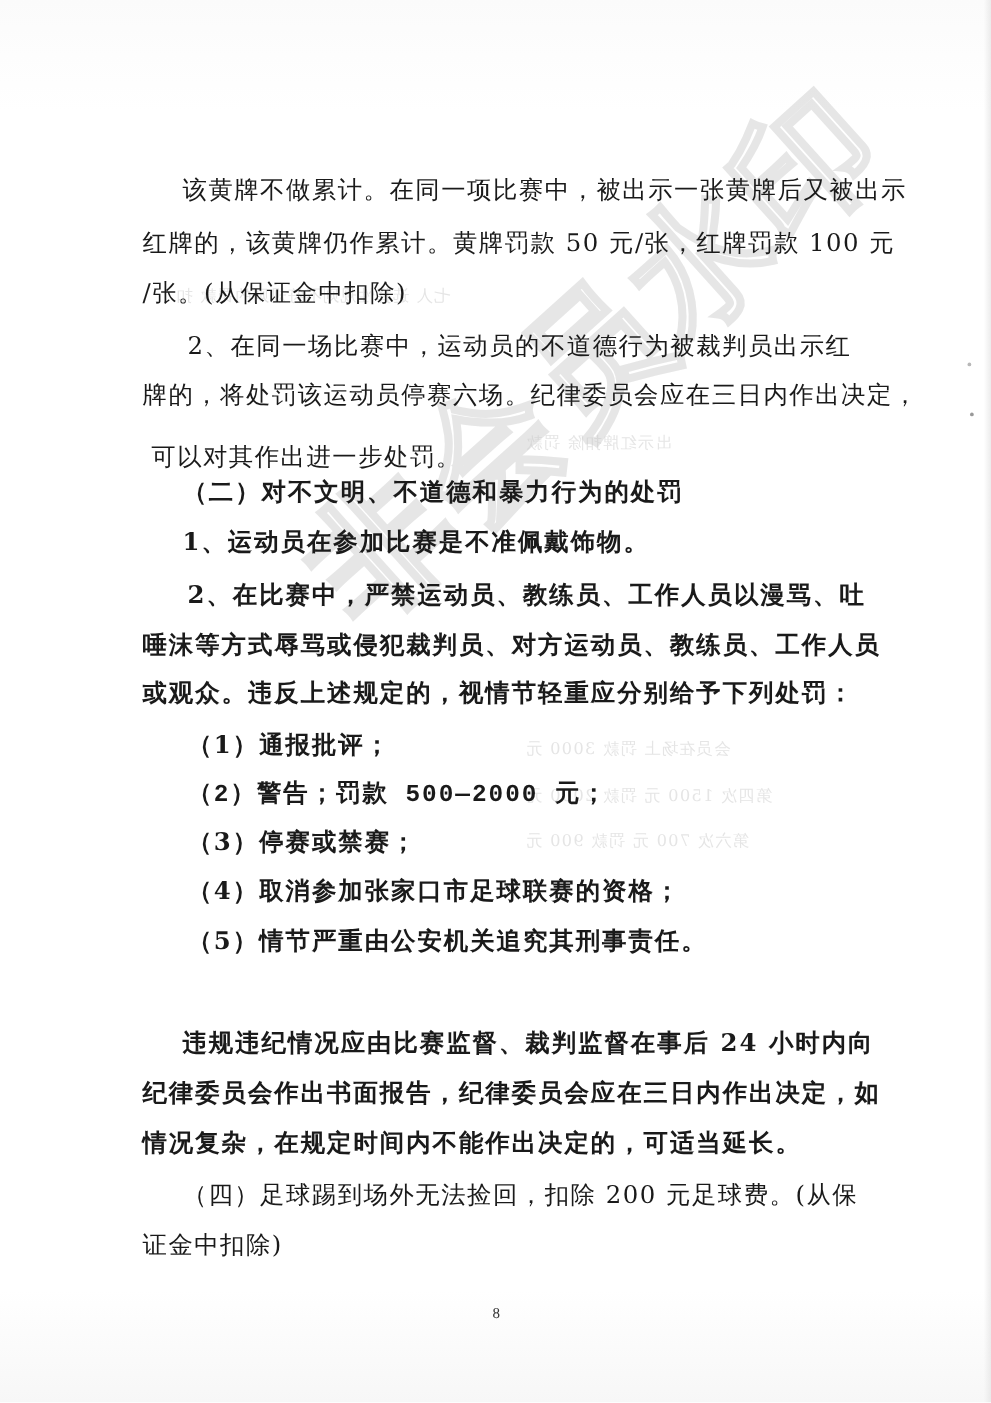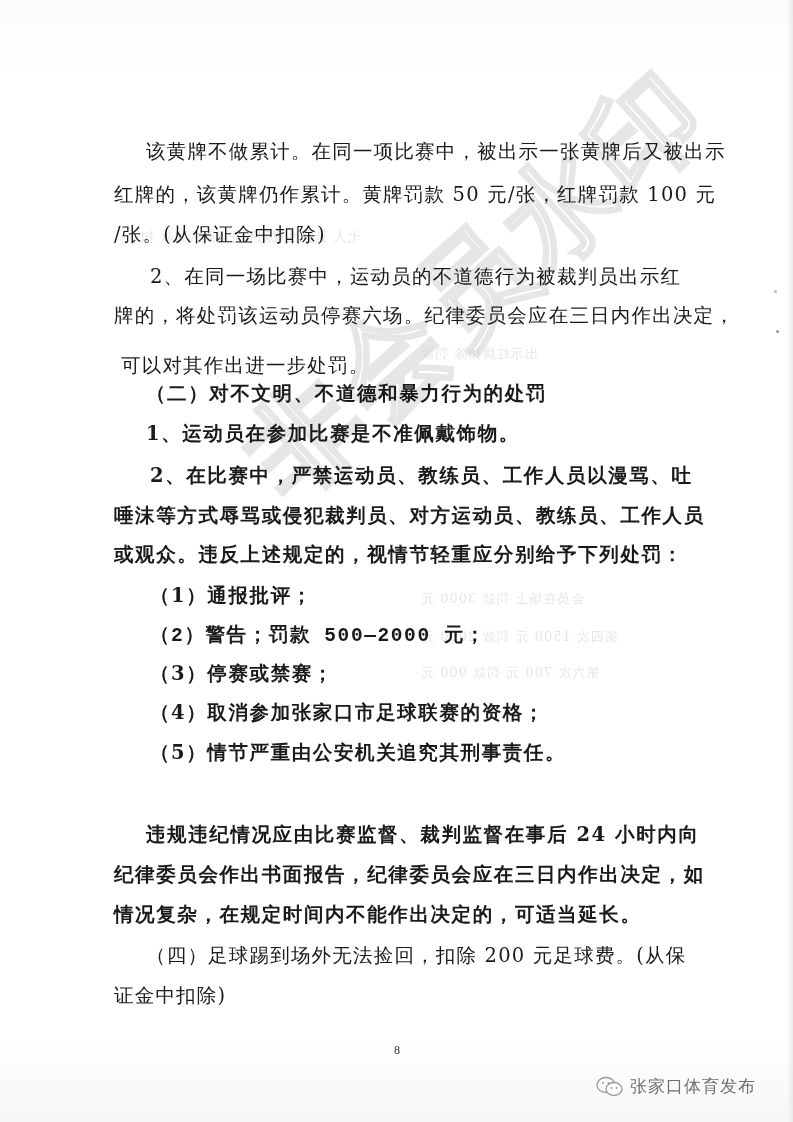--- a/index.html
+++ b/index.html
@@ -127,26 +127,13 @@
   <div class="line bold" style="left:114px; top:902px;">情况复杂，在规定时间内不能作出决定的，可适当延长。</div>
 
   <div class="line" style="left:146px; top:943px;">（四）足球踢到场外无法捡回，扣除 200 元足球费。(从保</div>
   <div class="line" style="left:114px; top:983px;">证金中扣除)</div>
 
   <div class="speck" style="left:774px; top:290px;"></div>
   <div class="speck" style="left:776px; top:330px; background:#999;"></div>
 
   <div class="page-number">8</div>
 
-  <div class="footer-brand">
-    <span class="wechat-icon">
-      <svg width="28" height="22" viewBox="0 0 28 22">
-        <ellipse cx="10" cy="9" rx="9" ry="7.5" fill="none" stroke="#9a9a9a" stroke-width="1.3"></ellipse>
-        <ellipse cx="18" cy="13" rx="8" ry="6.5" fill="#fff" stroke="#9a9a9a" stroke-width="1.3"></ellipse>
-        <circle cx="7" cy="7" r="1" fill="#9a9a9a"></circle>
-        <circle cx="12.5" cy="7" r="1" fill="#9a9a9a"></circle>
-        <circle cx="15.5" cy="12" r="0.9" fill="#9a9a9a"></circle>
-        <circle cx="20.5" cy="12" r="0.9" fill="#9a9a9a"></circle>
-      </svg>
-    </span>
-    <span>张家口体育发布</span>
-  </div>
 </div>
 
 </body></html>

